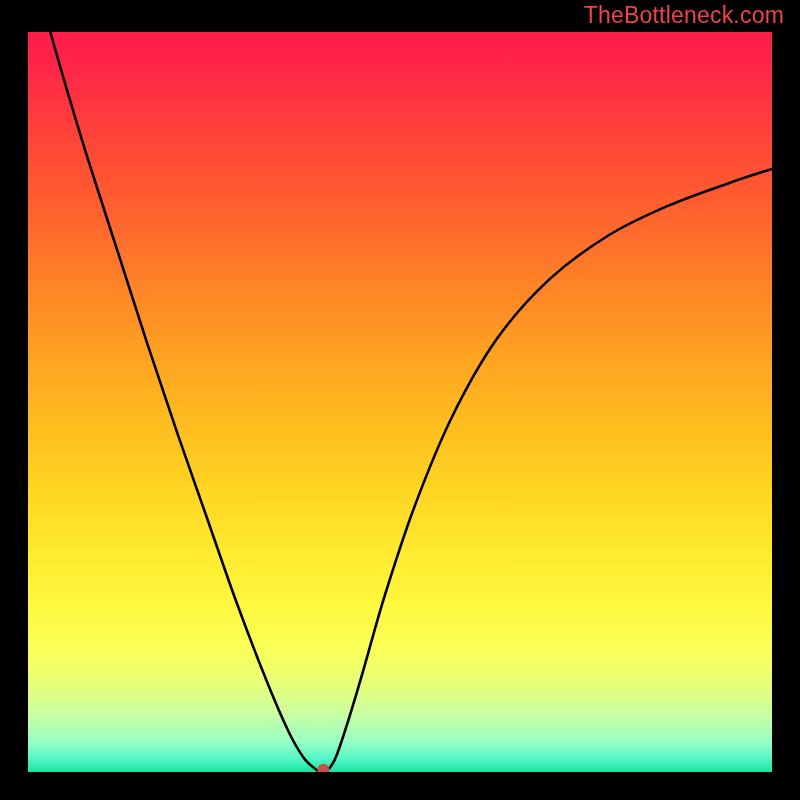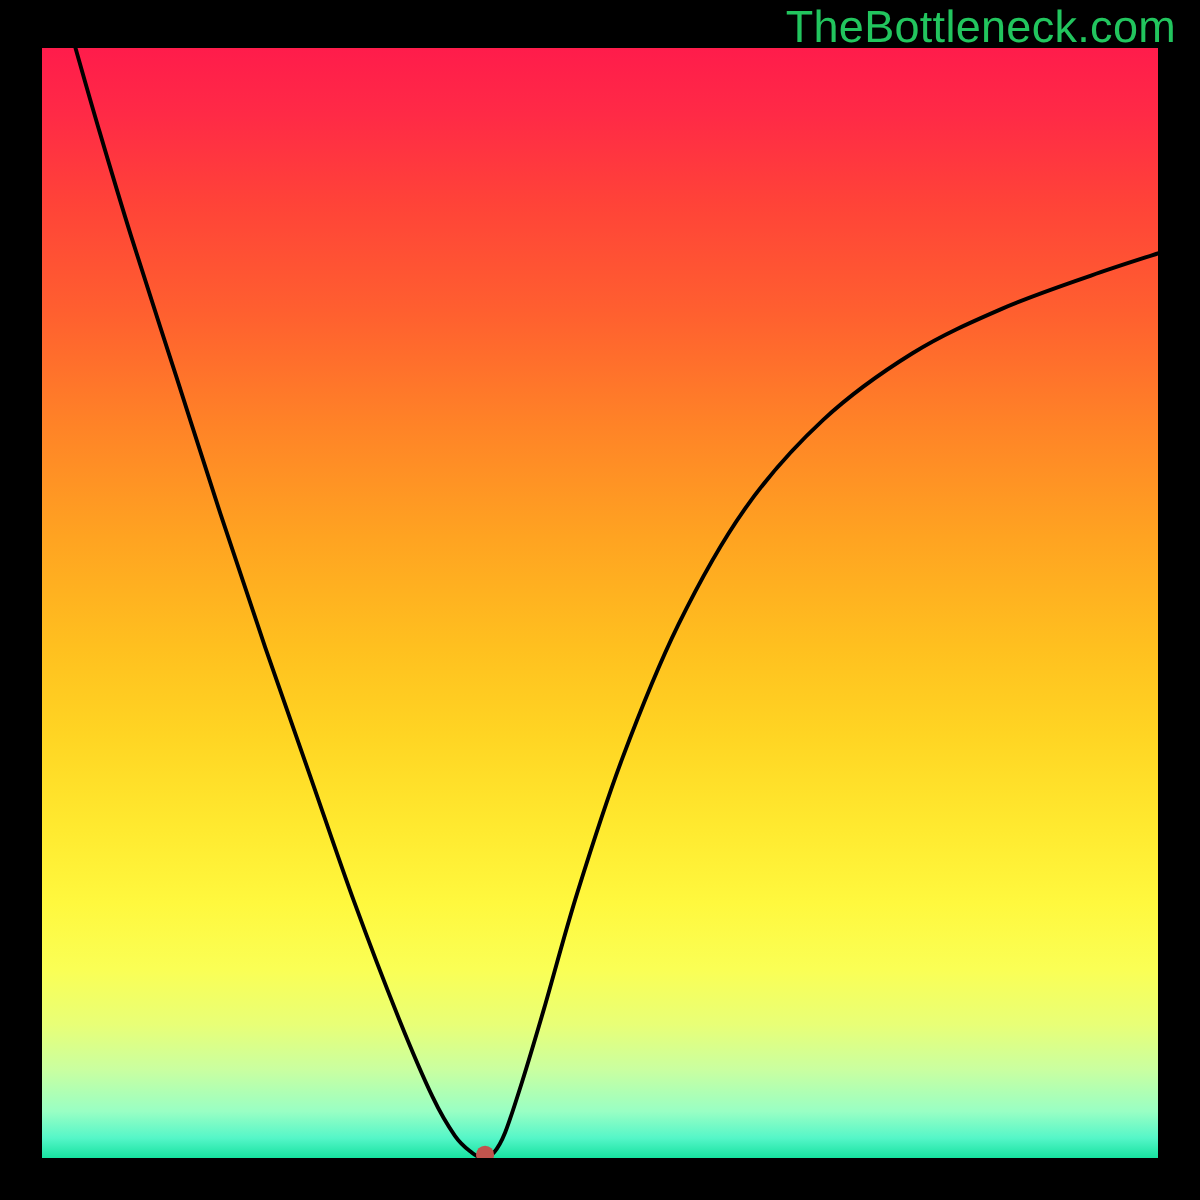--- a/index.html
+++ b/index.html
@@ -14,22 +14,22 @@
   .frame {
     position: relative;
     width: 800px;
     height: 800px;
     background: #000;
   }
   .watermark {
     position: absolute;
     top: 2px;
     right: 16px;
-    color: #22c55e;
-    font-size: 30px;
+    color: #ef4444;
+    font-size: 23px;
     letter-spacing: 0.2px;
     font-weight: 400;
     z-index: 10;
   }
   svg {
     display: block;
   }
 </style>
 </head>
 <body>

